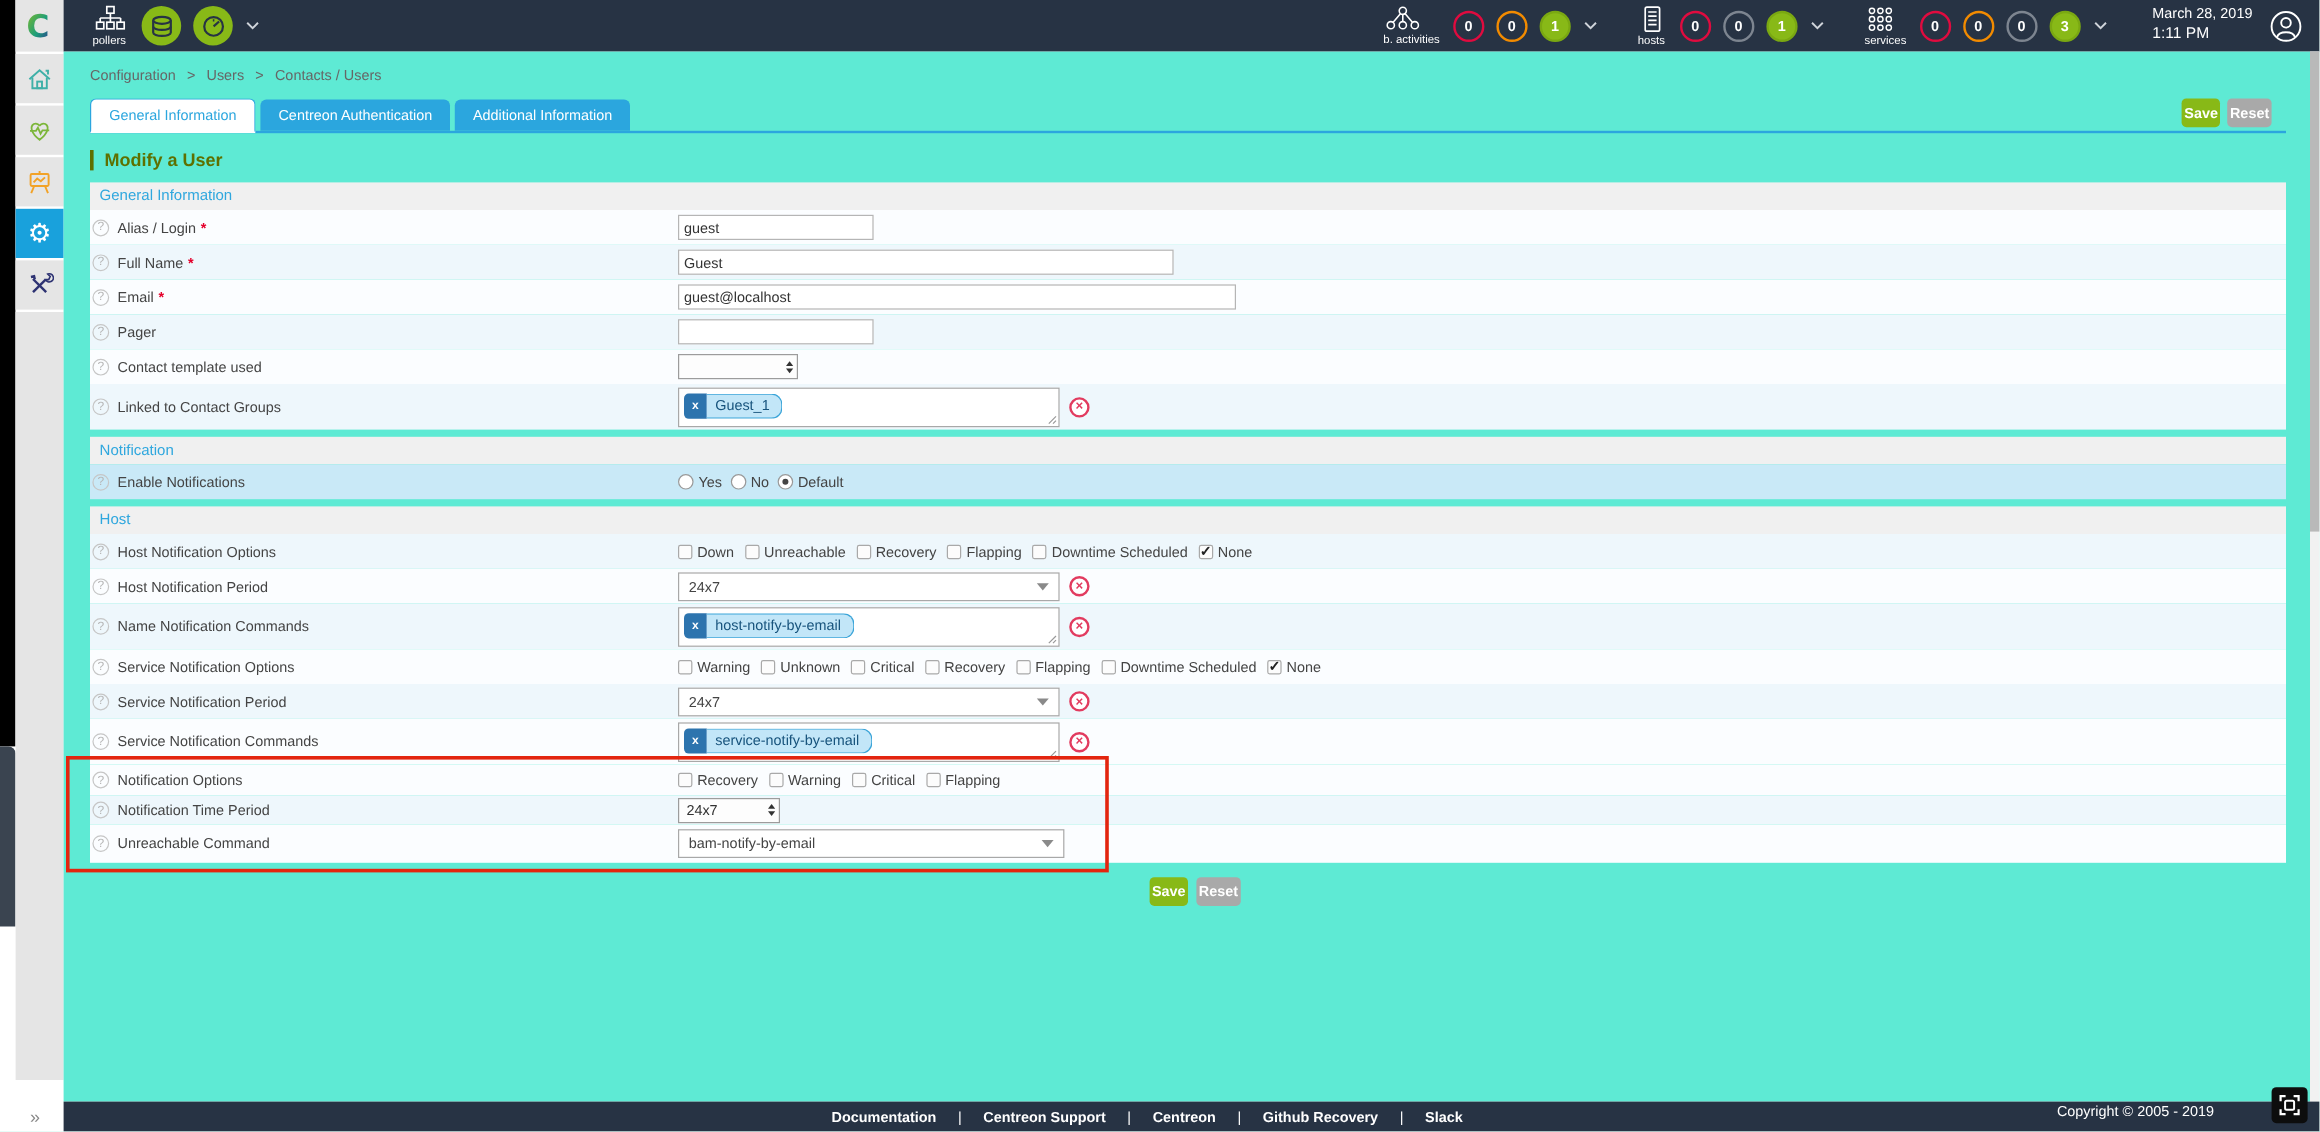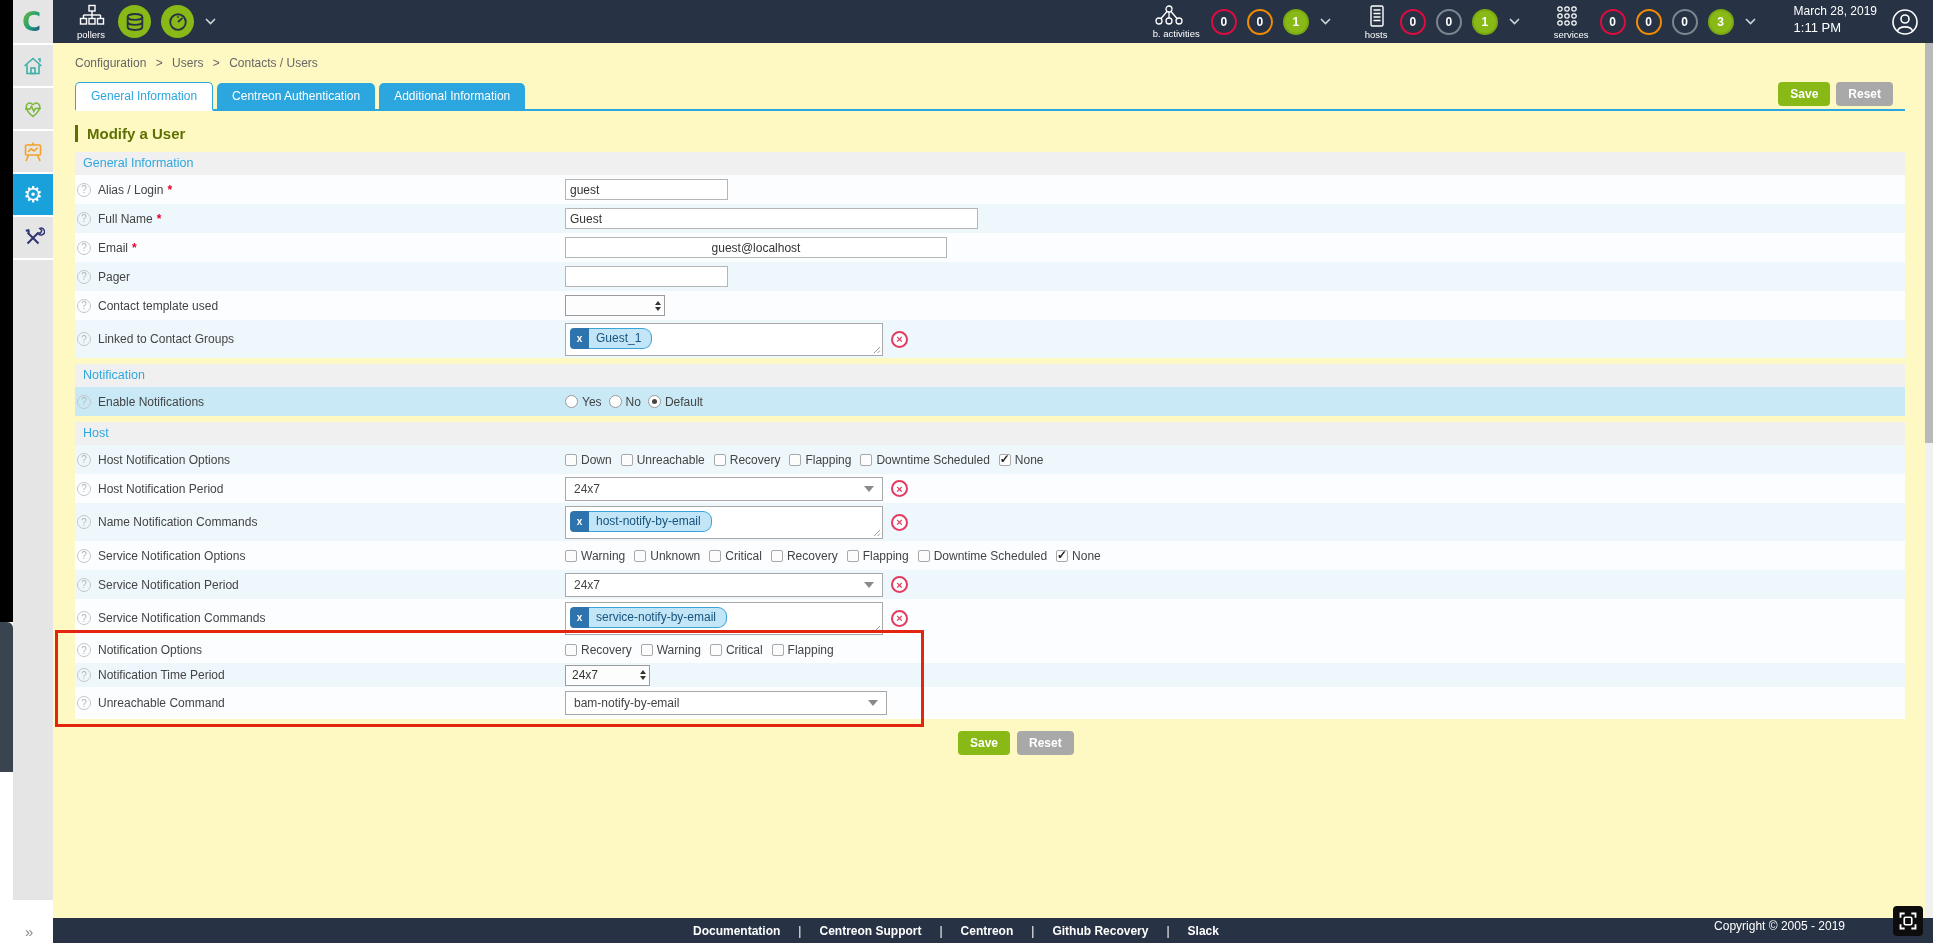--- a/index.html
+++ b/index.html
@@ -38,26 +38,26 @@
   .status-set { display:flex; align-items:center; margin-right:22px; }
   .dt { text-align:left; line-height:1.35; margin:0 14px 4px 10px; }
   .dt .d { font-size:12px; } .dt .t { font-size:13px; }
   .spacer { flex:1; }
 
   
   .sb-track { position:absolute; right:0; top:43px; width:8px; bottom:25px; background:#f1f1f1; }
   .sb-thumb { position:absolute; right:0; top:0; width:8px; height:400px; background:#b9b9b9; }
 
   
-  main { position:absolute; left:53px; top:43px; right:8px; bottom:25px; background:#fef9c3; }
+  main { position:absolute; left:53px; top:43px; right:8px; bottom:25px; background:#5eead4; }
   .crumbs { padding:13px 0 0 22px; color:#666; }
   .crumbs span { margin-right:6px; }
   .top-actions { position:absolute; top:39px; right:32px; display:flex; gap:6px; z-index:3; }
   .btn { border:none; border-radius:4px; color:#fff; font-weight:bold; font-size:12px;
-    padding:5px 12px; cursor:pointer; font-family:"Liberation Sans",sans-serif; }
+    padding:5px 2px; cursor:pointer; font-family:"Liberation Sans",sans-serif; }
   .btn.save { background:#88b917; }
   .btn.reset { background:#a9a9a9; }
 
   .tabs { display:flex; align-items:flex-end; margin:12px 20px 0 22px; border-bottom:2px solid #2ba6de; }
   .tab { padding:6px 15px; margin-right:4px; border-radius:5px 5px 0 0; background:#2ba6de; color:#fff;
     cursor:pointer; white-space:nowrap; }
   .tab.active { background:#fff; color:#2ba6de; border:1px solid #2ba6de; border-bottom:2px solid #fff;
     margin-bottom:-2px; font-weight:normal; }
 
   .page-title { margin:14px 0 0 22px; color:#5e7000; font-size:15px; font-weight:bold;
@@ -72,21 +72,21 @@
   .r.hl { background:#c9e9f7; }
   .r.tall { min-height:38px; }
   .lb { width:490px; display:flex; align-items:center; flex:0 0 490px; }
   .help { width:14px; height:14px; border-radius:50%; border:1px solid #c6c6c6; color:#b5b5b5;
     font-size:10px; display:flex; align-items:center; justify-content:center; margin:0 7px 0 2px; flex:0 0 14px; cursor:pointer; }
   .req { color:#e4002b; margin-left:4px; font-weight:bold; }
   .ctl { display:flex; align-items:center; }
 
   input[type=text] { height:21px; border:1px solid #b5b5b5; padding:2px 4px; font-size:12px; color:#333;
     font-family:"Liberation Sans",sans-serif; }
-  .w163 { width:163px; } .w413 { width:413px; } .w465 { width:382px;text-align:center; }
+  .w163 { width:163px; } .w413 { width:413px; } .w465 { width:465px; }
 
   .nselect { height:21px; border:1px solid #9c9c9c; background:#fdfdfd; display:flex; align-items:center;
     padding:0 3px 0 6px; color:#333; cursor:pointer; }
   .nselect .val { flex:1; }
   .stepper { display:flex; flex-direction:column; align-items:center; margin-left:6px; }
   .stepper i { display:block; width:0; height:0; border-left:3.5px solid transparent; border-right:3.5px solid transparent; }
   .stepper i.up { border-bottom:4px solid #333; margin-bottom:2px; }
   .stepper i.dn { border-top:4px solid #333; }
 
   .fselect { width:318px; height:24px; border:1px solid #a8a8a8; background:#fff; display:flex;

